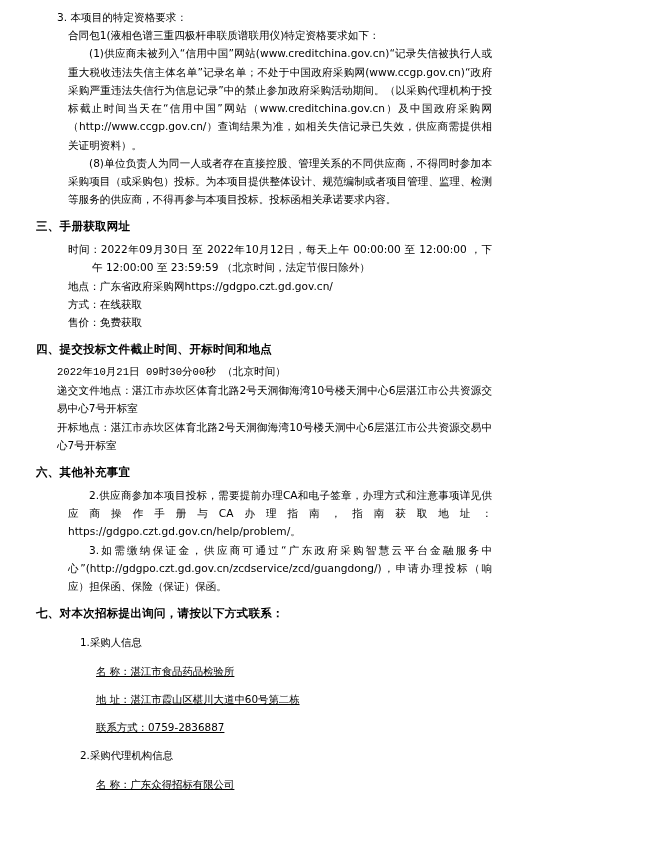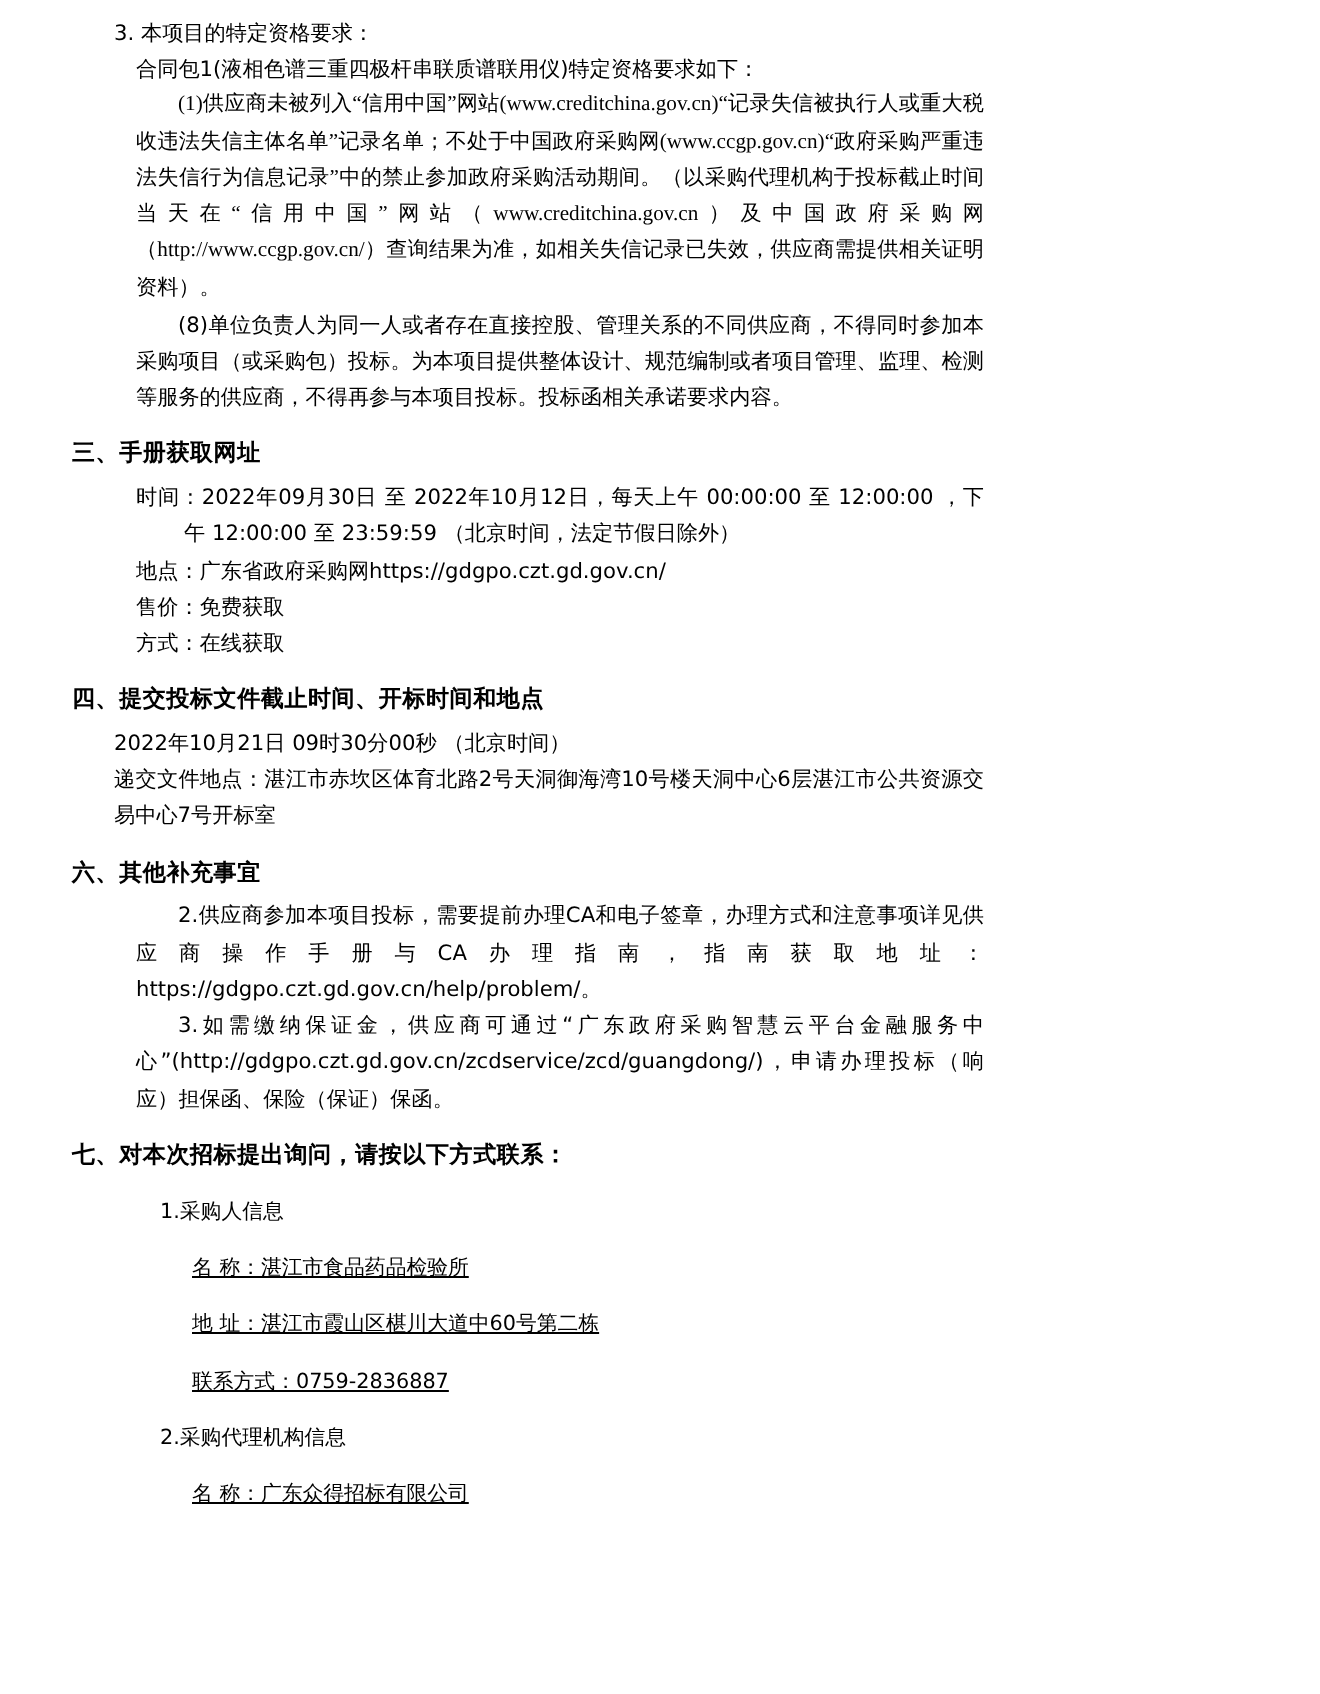--- a/index.html
+++ b/index.html
@@ -69,36 +69,37 @@
   }
 </style>
 </head>
 <body>
 
 <div class="page">
 
   <div>
     <p class="lvl1 just">3. 本项目的特定资格要求：</p>
     <p class="lvl2 just">合同包1(液相色谱三重四极杆串联质谱联用仪)特定资格要求如下：</p>
-    <p class="lvl3 just" style="text-indent:21px;font-family:Liberation Serif, serif;">(1)供应商未被列入“信用中国”网站(www.creditchina.gov.cn)“记录失信被执行人或重大税收违法失信主体名单”记录名单；不处于中国政府采购网(www.ccgp.gov.cn)“政府采购严重违法失信行为信息记录”中的禁止参加政府采购活动期间。（以采购代理机构于投标截止时间当天在“信用中国”网站（www.creditchina.gov.cn）及中国政府采购网（http://www.ccgp.gov.cn/）查询结果为准，如相关失信记录已失效，供应商需提供相关证明资料）。</p>
+    <p class="lvl3 just" style="text-indent:21px;">(1)供应商未被列入“信用中国”网站(www.creditchina.gov.cn)“记录失信被执行人或重大税收违法失信主体名单”记录名单；不处于中国政府采购网(www.ccgp.gov.cn)“政府采购严重违法失信行为信息记录”中的禁止参加政府采购活动期间。（以采购代理机构于投标截止时间当天在“信用中国”网站（www.creditchina.gov.cn）及中国政府采购网（http://www.ccgp.gov.cn/）查询结果为准，如相关失信记录已失效，供应商需提供相关证明资料）。</p>
     <p class="lvl3 just" style="text-indent:21px;">(8)单位负责人为同一人或者存在直接控股、管理关系的不同供应商，不得同时参加本采购项目（或采购包）投标。为本项目提供整体设计、规范编制或者项目管理、监理、检测等服务的供应商，不得再参与本项目投标。投标函相关承诺要求内容。</p>
   </div>
 
   <div>
     <p class="h-sec">三、手册获取网址</p>
     <p class="lvl3 just p-hang-56" style="text-indent:-24px;">时间：2022年09月30日 至 2022年10月12日，每天上午 00:00:00 至 12:00:00 ，下午 12:00:00 至 23:59:59 （北京时间，法定节假日除外）</p>
     <p class="lvl3 just" style="text-indent:0;">地点：广东省政府采购网https://gdgpo.czt.gd.gov.cn/</p>
+    <p class="lvl3 just" style="text-indent:0;">方式：在线获取</p>
     <p class="lvl3 just" style="text-indent:0;">售价：免费获取</p>
-    <p class="lvl3 just" style="text-indent:0;">方式：在线获取</p>
   </div>
 
   <div>
     <p class="h-sec">四、提交投标文件截止时间、开标时间和地点</p>
-    <p class="lvl3 just" style="text-indent:0;padding-left:21px;">2022年10月21日 09时30分00秒 （北京时间）</p>
+    <p class="lvl3 just" style="text-indent:0;padding-left:21px;font-family:Liberation Mono, monospace;">2022年10月21日 09时30分00秒 （北京时间）</p>
     <p class="lvl3 just" style="text-indent:0;padding-left:21px;">递交文件地点：湛江市赤坎区体育北路2号天洞御海湾10号楼天洞中心6层湛江市公共资源交易中心7号开标室</p>
+    <p class="lvl3 just" style="text-indent:0;padding-left:21px;">开标地点：湛江市赤坎区体育北路2号天洞御海湾10号楼天洞中心6层湛江市公共资源交易中心7号开标室</p>
   </div>
 
 
   <div>
     <p class="h-sec">六、其他补充事宜</p>
     <p class="lvl3 just" style="text-indent:21px;">2.供应商参加本项目投标，需要提前办理CA和电子签章，办理方式和注意事项详见供应商操作手册与CA办理指南，指南获取地址：https://gdgpo.czt.gd.gov.cn/help/problem/。</p>
     <p class="lvl3 just" style="text-indent:21px;">3.如需缴纳保证金，供应商可通过“广东政府采购智慧云平台金融服务中心”(http://gdgpo.czt.gd.gov.cn/zcdservice/zcd/guangdong/)，申请办理投标（响应）担保函、保险（保证）保函。</p>
   </div>
 
   <div>

